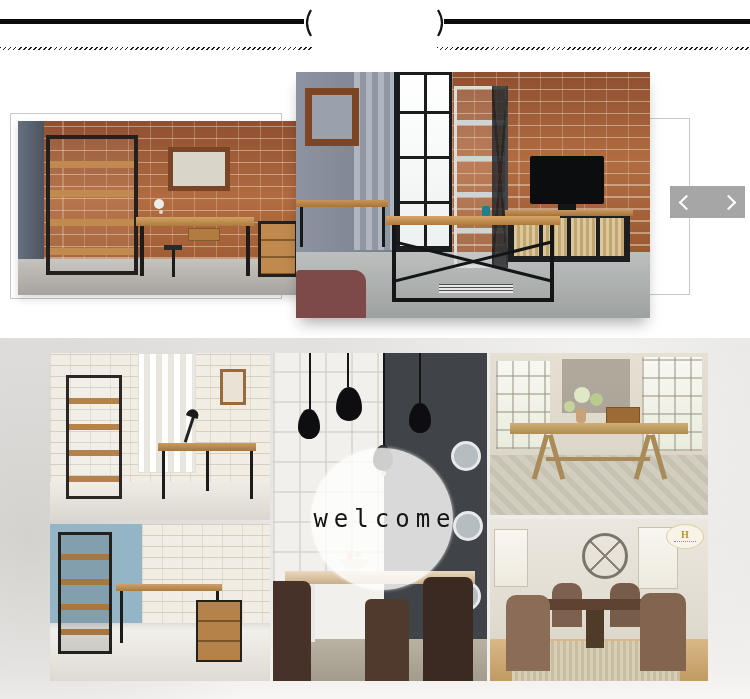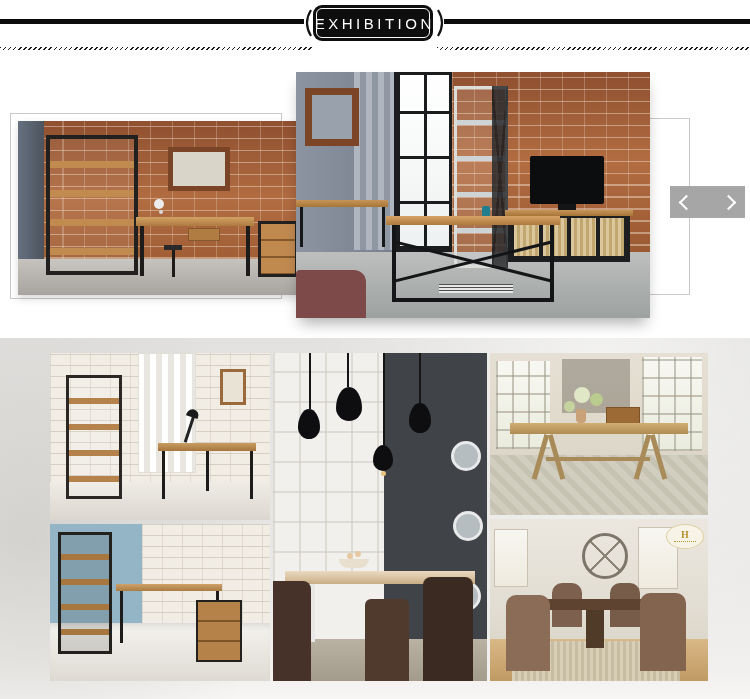--- a/index.html
+++ b/index.html
@@ -221,23 +221,20 @@
 <div class="page">
 
   <div class="abs rule-left"></div>
   <div class="abs rule-right"></div>
   <svg class="abs paren paren-l" width="12" height="28" viewBox="0 0 12 28">
       <path d="M10 1 Q2 14 10 27" fill="none" stroke="#141414" stroke-width="2.2"></path>
     </svg>
   <svg class="abs paren paren-r" width="12" height="28" viewBox="0 0 12 28">
       <path d="M2 1 Q10 14 2 27" fill="none" stroke="#141414" stroke-width="2.2"></path>
     </svg>
-  <div class="abs banner">
-    <span class="banner-title">EXHIBITION</span>
-  </div>
   <div class="abs dotline dots-left"></div>
   <div class="abs dotline dots-right"></div>
 
   <div class="abs thin-frame frame-left"></div>
   <div class="abs thin-frame frame-right"></div>
 
   <div class="abs photo photo-left brick-red" title="Industrial bookshelf, writing desk and drawer cabinet against a red brick wall">
     <div class="abs a-grayband"></div>
     <div class="abs a-floor"></div>
     <div class="abs a-shelf"></div>
@@ -368,14 +365,17 @@
     <div class="abs p4-tabletop"></div>
     <div class="abs p4-pedestal"></div>
     <div class="abs p4-chair p4-chf1"></div>
     <div class="abs p4-chair p4-chf2"></div>
     <div class="abs p4-logo">
       <span class="p4-logo-letter">H</span>
       <span class="p4-logo-line"></span>
     </div>
   </div>
 
+  <div class="abs welcome-circle">
+    <span class="welcome-text">welcome</span>
+  </div>
 
 </div>
 
 </body></html>

